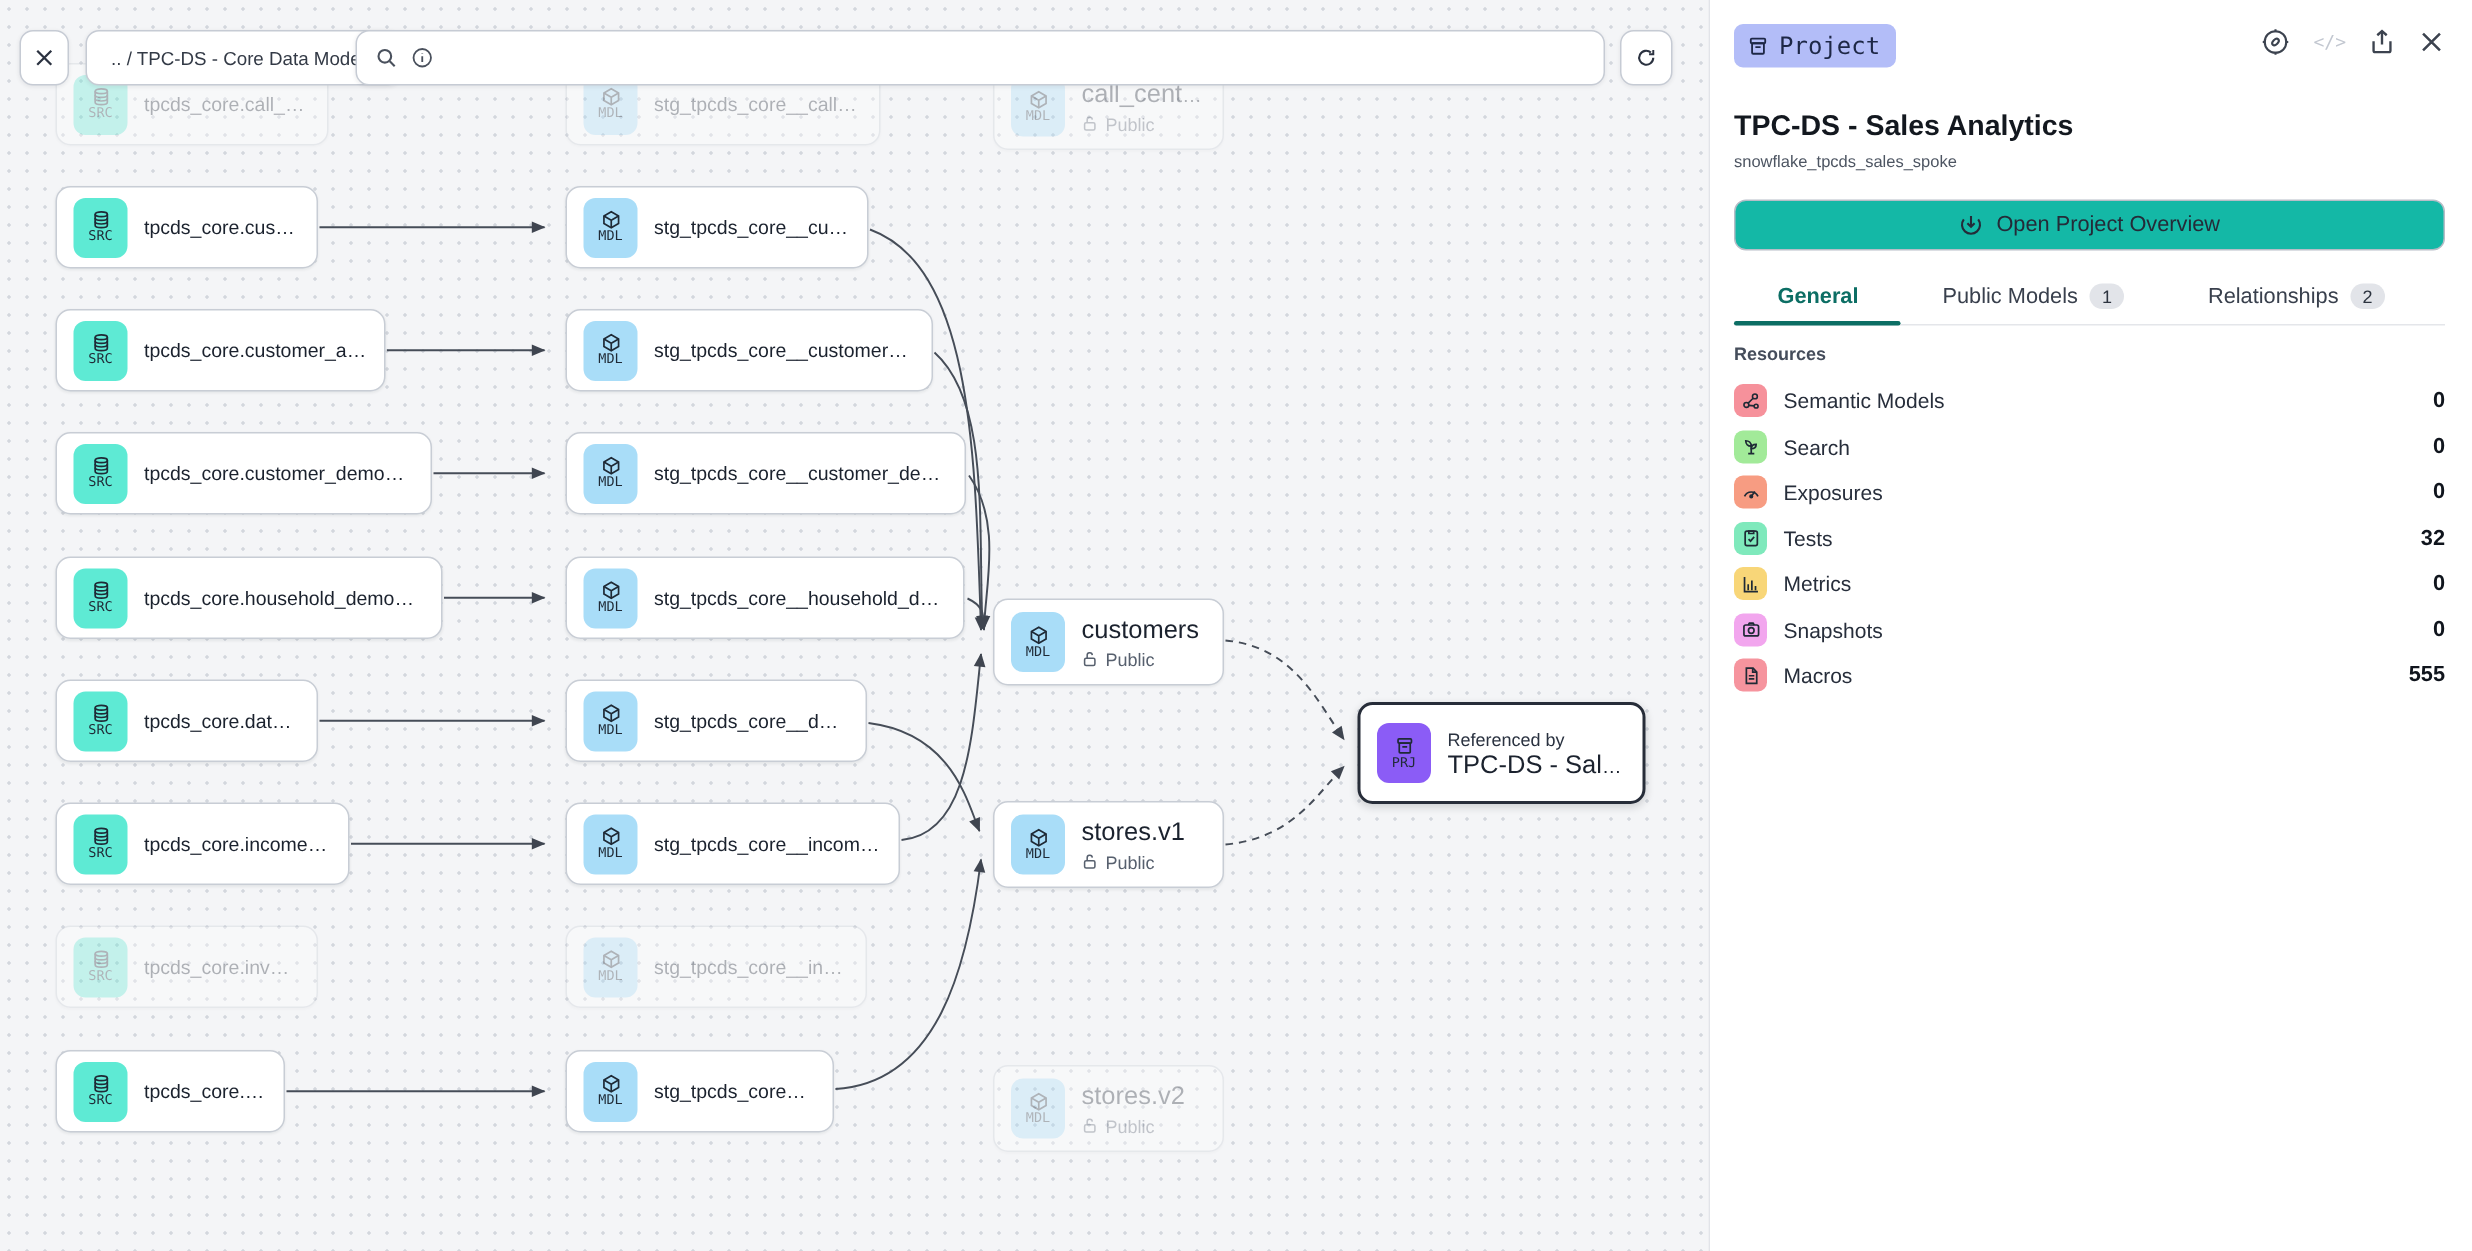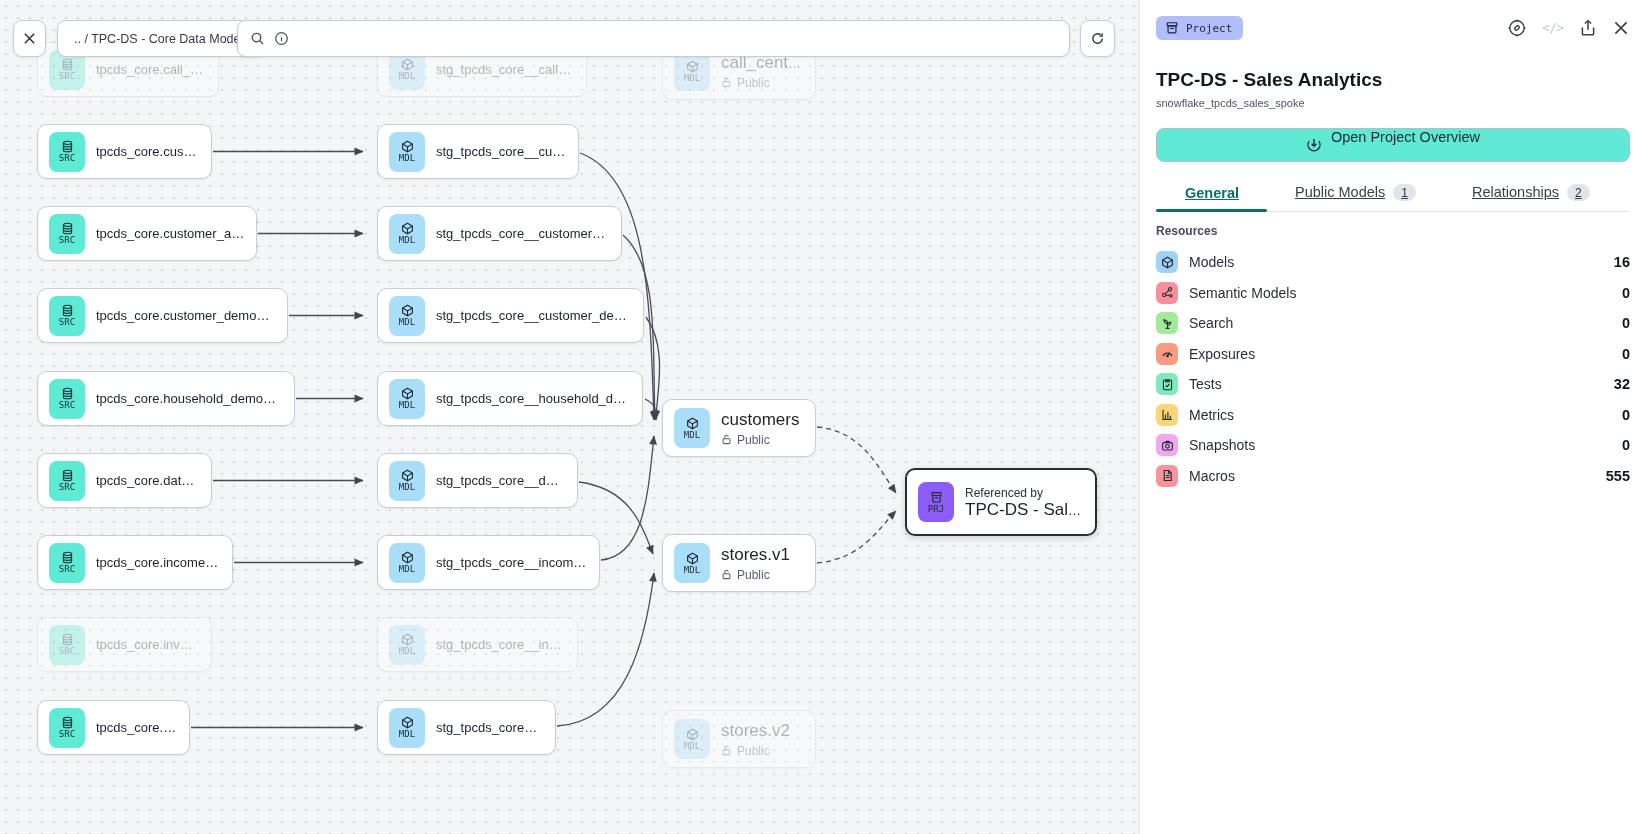--- a/index.html
+++ b/index.html
@@ -39,30 +39,30 @@
     font-family:"Liberation Sans", sans-serif; }
   .searchbar input::placeholder { color:#8d95a3; }
   .btn-refresh { left:1080px; top:20px; width:35px; height:37px; justify-content:center; cursor:pointer; }
   .icon { display:inline-flex; align-items:center; justify-content:center; }
 
   
   .sidebar { position:relative; width:509px; height:834px; background:#fff; border-left:1px solid #e2e4e9;
     padding:16px 18px 0 16px; display:flex; flex-direction:column; }
   .sb-top { display:flex; align-items:flex-start; justify-content:space-between; }
   .pill-project { display:inline-flex; align-items:center; gap:7px; background:#b3bdf8; color:#1d2746;
-    border-radius:6px; padding:5px 11px 5px 9px; font-family:"DejaVu Sans Mono", monospace; font-size:11px; }
+    border-radius:6px; padding:5px 11px 5px 9px; font-family:"DejaVu Sans Mono", monospace; font-size:16px; }
   .sb-actions { display:flex; align-items:center; gap:15px; padding-top:2px; }
   .sb-actions .act { cursor:pointer; color:#3c434f; }
   .sb-actions .act.disabled { color:#c2c7d0; cursor:default; font-family:"DejaVu Sans Mono", monospace; font-size:12px; }
   .sb-title { margin-top:29px; font-size:19px; font-weight:700; color:#13181f; }
   .sb-sub { margin-top:6px; font-size:11px; color:#4c members5562; color:#4d5562; }
-  .btn-overview { margin-top:19px; height:34px; border:1px solid #b7bdc7; border-radius:8px; background:#5eead4;
-    display:flex; justify-content:center; gap:9px; font-size:14.5px; color:#242b38; cursor:pointer; }
+  .btn-overview { margin-top:19px; height:34px; border:1px solid #b7bdc7; border-radius:8px; background:#14b8a6;
+    display:flex; align-items:center; justify-content:center; gap:9px; font-size:14.5px; color:#242b38; cursor:pointer; }
   .tabs { margin-top:22px; display:flex; align-items:flex-end; gap:0; border-bottom:1px solid #e4e6ea; }
-  .tab { display:flex; align-items:flex-start; gap:8px; padding:0 28px 10px 28px; font-size:14.5px; color:#39404d; cursor:pointer; position:relative;text-decoration:underline; }
+  .tab { display:flex; align-items:flex-end; gap:8px; padding:0 28px 10px 28px; font-size:14.5px; color:#39404d; cursor:pointer; position:relative; }
   .tab:first-child { padding-left:29px; }
   .tab.active { color:#0c6e64; font-weight:700; }
   .tab.active::after { content:""; position:absolute; left:0; right:0; bottom:-1px; height:3px; background:#0c6e64; border-radius:2px; }
   .count-pill { background:#e2e4e9; color:#2d3440; border-radius:10px; font-size:12px; padding:1.5px 8px; font-weight:400; }
   .res-head { margin-top:12px; font-size:12px; font-weight:700; color:#454d5b; }
   .res-list { margin-top:9px; }
   .res-row { display:flex; align-items:center; gap:11px; height:30.5px; cursor:default; }
   .chip { flex:0 0 auto; width:22px; height:22px; border-radius:6px; display:flex; align-items:center; justify-content:center; color:#1f2a36; }
   .res-label { font-size:14px; color:#272e3b; }
   .res-count { margin-left:auto; font-size:14.5px; font-weight:700; color:#10151d; }
@@ -537,30 +537,20 @@
     <span class="tab">
         <span>Relationships</span>
         <span class="count-pill">2</span>
       </span>
   </div>
 
   <div class="res-head">Resources</div>
 
   <div class="res-list">
     <div class="res-row">
-      <span class="chip" style="background:#9fd2f4">
-          <svg width="13" height="13" viewBox="0 0 16 16" fill="none" stroke="currentColor" stroke-width="1.4">
-            <path d="M8 1.5 14 5v6l-6 3.5L2 11V5z"></path>
-            <path d="M2 5l6 3.5L14 5M8 8.5V14.5"></path>
-          </svg>
-        </span>
-      <span class="res-label">Models</span>
-      <span class="res-count">16</span>
-    </div>
-    <div class="res-row">
       <span class="chip" style="background:#f6919b">
           <svg width="13" height="13" viewBox="0 0 16 16" fill="none" stroke="currentColor" stroke-width="1.3">
             <circle cx="4" cy="11" r="2"></circle>
             <circle cx="11" cy="4" r="2"></circle>
             <circle cx="12" cy="12" r="1.6"></circle>
             <path d="M5.5 9.5 9.5 5.5M6 11.4l4.5.4"></path>
           </svg>
         </span>
       <span class="res-label">Semantic Models</span>
       <span class="res-count">0</span>

